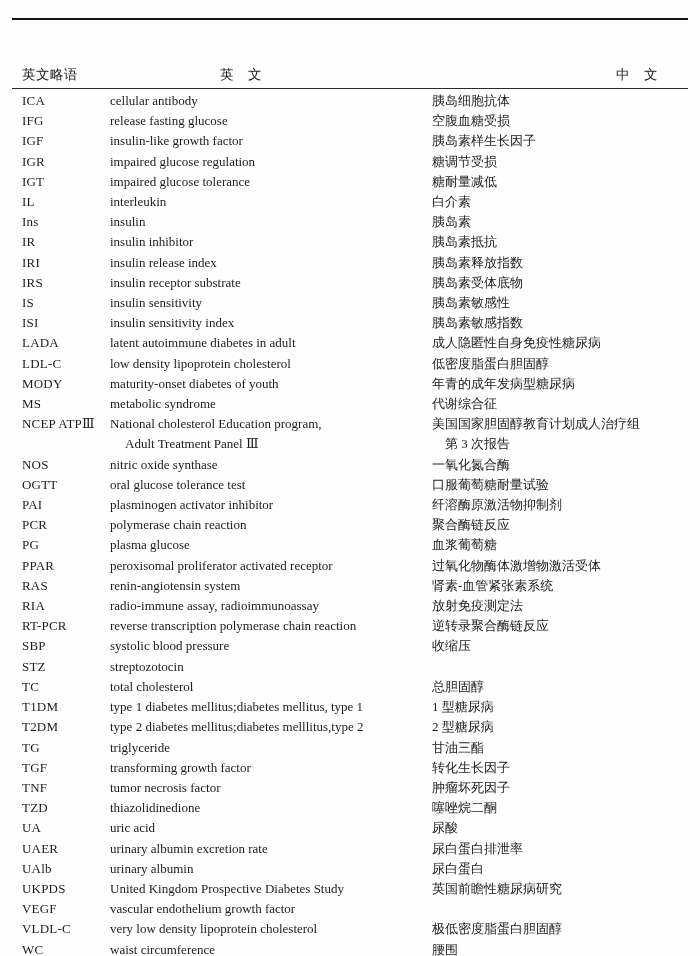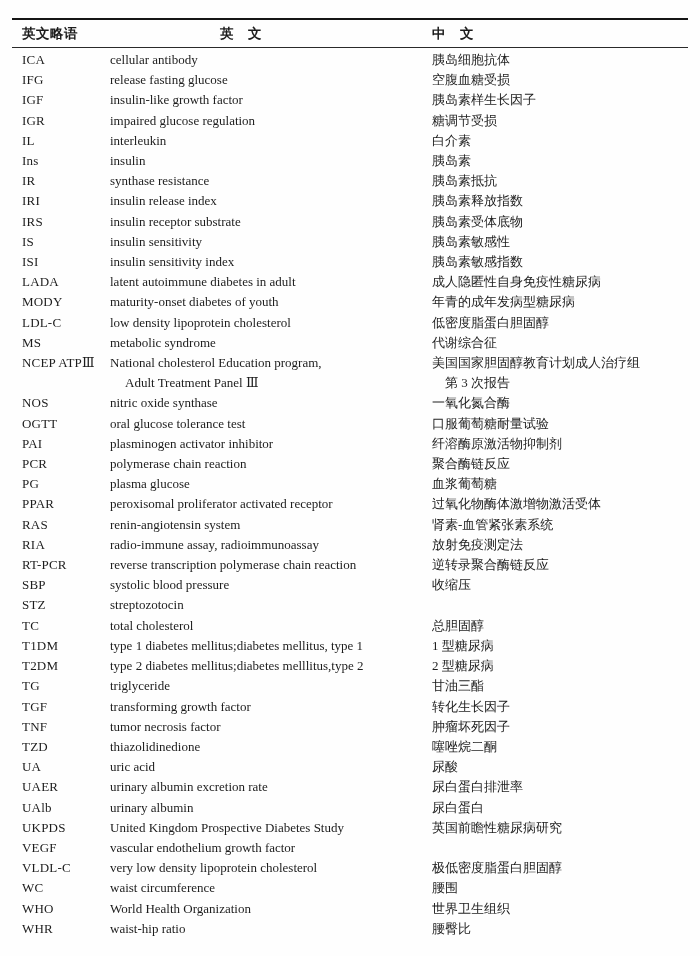--- a/index.html
+++ b/index.html
@@ -32,25 +32,26 @@
     border-top: 1px solid #2a2a2a;
     margin: 0;
   }
   .thead {
     display: grid;
     grid-template-columns: 88px 322px 1fr;
     align-items: center;
     height: 27px;
     padding-left: 10px;
     font-size: 13.5px;
-    font-weight: bold;
+    font-weight: normal;
     letter-spacing: 0.5px;
+    margin-top: 41px;
   }
   .thead .col-en { text-align: center; padding-right: 60px; }
-  .thead .col-zh { text-align: left; padding-right: 30px; }
+  .thead .col-zh { text-align: right; padding-right: 30px; }
   .tbody {
     padding-left: 10px;
     padding-top: 2px;
     padding-bottom: 3px;
   }
   .trow {
     display: grid;
     grid-template-columns: 88px 322px 1fr;
     font-size: 13px;
   }
@@ -115,20 +116,31 @@
           </div>
     <div class="cell-en">
             <div class="line">impaired glucose regulation</div>
           </div>
     <div class="cell-zh">
             <div class="line">糖调节受损</div>
           </div>
   </div>
         <div class="trow">
     <div class="cell-abbr">
+            <div class="line">IGT</div>
+          </div>
+    <div class="cell-en">
+            <div class="line">impaired glucose tolerance</div>
+          </div>
+    <div class="cell-zh">
+            <div class="line">糖耐量减低</div>
+          </div>
+  </div>
+        <div class="trow">
+    <div class="cell-abbr">
             <div class="line">IL</div>
           </div>
     <div class="cell-en">
             <div class="line">interleukin</div>
           </div>
     <div class="cell-zh">
             <div class="line">白介素</div>
           </div>
   </div>
         <div class="trow">
@@ -140,21 +152,21 @@
           </div>
     <div class="cell-zh">
             <div class="line">胰岛素</div>
           </div>
   </div>
         <div class="trow">
     <div class="cell-abbr">
             <div class="line">IR</div>
           </div>
     <div class="cell-en">
-            <div class="line">synthase resistance</div>
+            <div class="line">insulin inhibitor</div>
           </div>
     <div class="cell-zh">
             <div class="line">胰岛素抵抗</div>
           </div>
   </div>
         <div class="trow">
     <div class="cell-abbr">
             <div class="line">IRI</div>
           </div>
     <div class="cell-en">
@@ -203,38 +215,38 @@
           </div>
     <div class="cell-en">
             <div class="line">latent autoimmune diabetes in adult</div>
           </div>
     <div class="cell-zh">
             <div class="line">成人隐匿性自身免疫性糖尿病</div>
           </div>
   </div>
         <div class="trow">
     <div class="cell-abbr">
+            <div class="line">LDL-C</div>
+          </div>
+    <div class="cell-en">
+            <div class="line">low density lipoprotein cholesterol</div>
+          </div>
+    <div class="cell-zh">
+            <div class="line">低密度脂蛋白胆固醇</div>
+          </div>
+  </div>
+        <div class="trow">
+    <div class="cell-abbr">
             <div class="line">MODY</div>
           </div>
     <div class="cell-en">
             <div class="line">maturity-onset diabetes of youth</div>
           </div>
     <div class="cell-zh">
             <div class="line">年青的成年发病型糖尿病</div>
-          </div>
-  </div>
-        <div class="trow">
-    <div class="cell-abbr">
-            <div class="line">LDL-C</div>
-          </div>
-    <div class="cell-en">
-            <div class="line">low density lipoprotein cholesterol</div>
-          </div>
-    <div class="cell-zh">
-            <div class="line">低密度脂蛋白胆固醇</div>
           </div>
   </div>
         <div class="trow">
     <div class="cell-abbr">
             <div class="line">MS</div>
           </div>
     <div class="cell-en">
             <div class="line">metabolic syndrome</div>
           </div>
     <div class="cell-zh">

